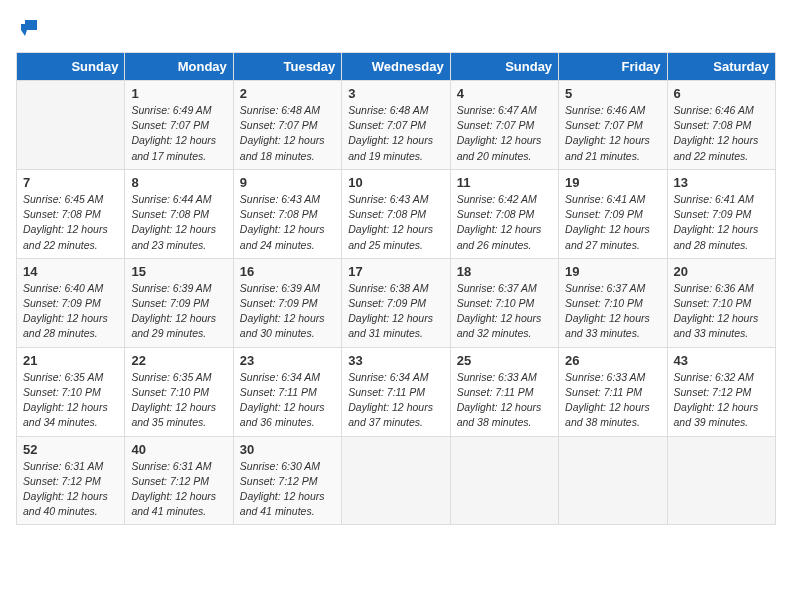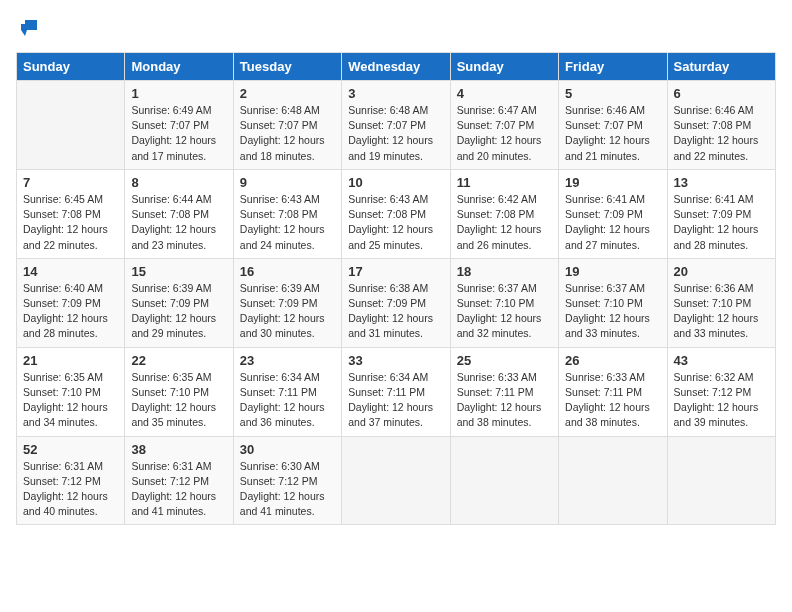--- a/index.html
+++ b/index.html
@@ -47,21 +47,21 @@
       color: #555;
     }
     table {
       width: 100%;
       border-collapse: collapse;
       font-size: 11px;
     }
     thead tr th {
       background-color: #1a6fc4;
       color: #fff;
-      text-align: left;
+      text-align: right;
       padding: 6px 6px;
       font-size: 13px;
       font-weight: bold;
       border: 1px solid #ddd;
     }
     tbody tr td {
       border: 1px solid #ddd;
       vertical-align: top;
       padding: 5px 6px;
       width: calc(100% / 7);
@@ -75,20 +75,21 @@
       font-weight: bold;
       font-size: 13px;
       color: #333;
       display: block;
       margin-bottom: 2px;
     }
     .day-info {
       color: #333;
       line-height: 1.45;
       font-size: 10.5px;
+      font-style: italic;
     }
     .empty-cell {
       background: #f5f5f5 !important;
     }
   </style>
 </head>
 <body>
 
 <div class="header">
   <div class="logo">
@@ -237,21 +238,21 @@
           <span class="day-num">43</span>
           <div class="day-info">Sunrise: 6:32 AM<br>Sunset: 7:12 PM<br>Daylight: 12 hours<br>and 39 minutes.</div>
         </td>
       </tr>
       <tr>
         <td>
           <span class="day-num">52</span>
           <div class="day-info">Sunrise: 6:31 AM<br>Sunset: 7:12 PM<br>Daylight: 12 hours<br>and 40 minutes.</div>
         </td>
         <td>
-          <span class="day-num">38</span>
+          <span class="day-num">40</span>
           <div class="day-info">Sunrise: 6:31 AM<br>Sunset: 7:12 PM<br>Daylight: 12 hours<br>and 41 minutes.</div>
         </td>
         <td>
           <span class="day-num">30</span>
           <div class="day-info">Sunrise: 6:30 AM<br>Sunset: 7:12 PM<br>Daylight: 12 hours<br>and 41 minutes.</div>
         </td>
         <td class="empty-cell"></td>
         <td class="empty-cell"></td>
         <td class="empty-cell"></td>
         <td class="empty-cell"></td>

